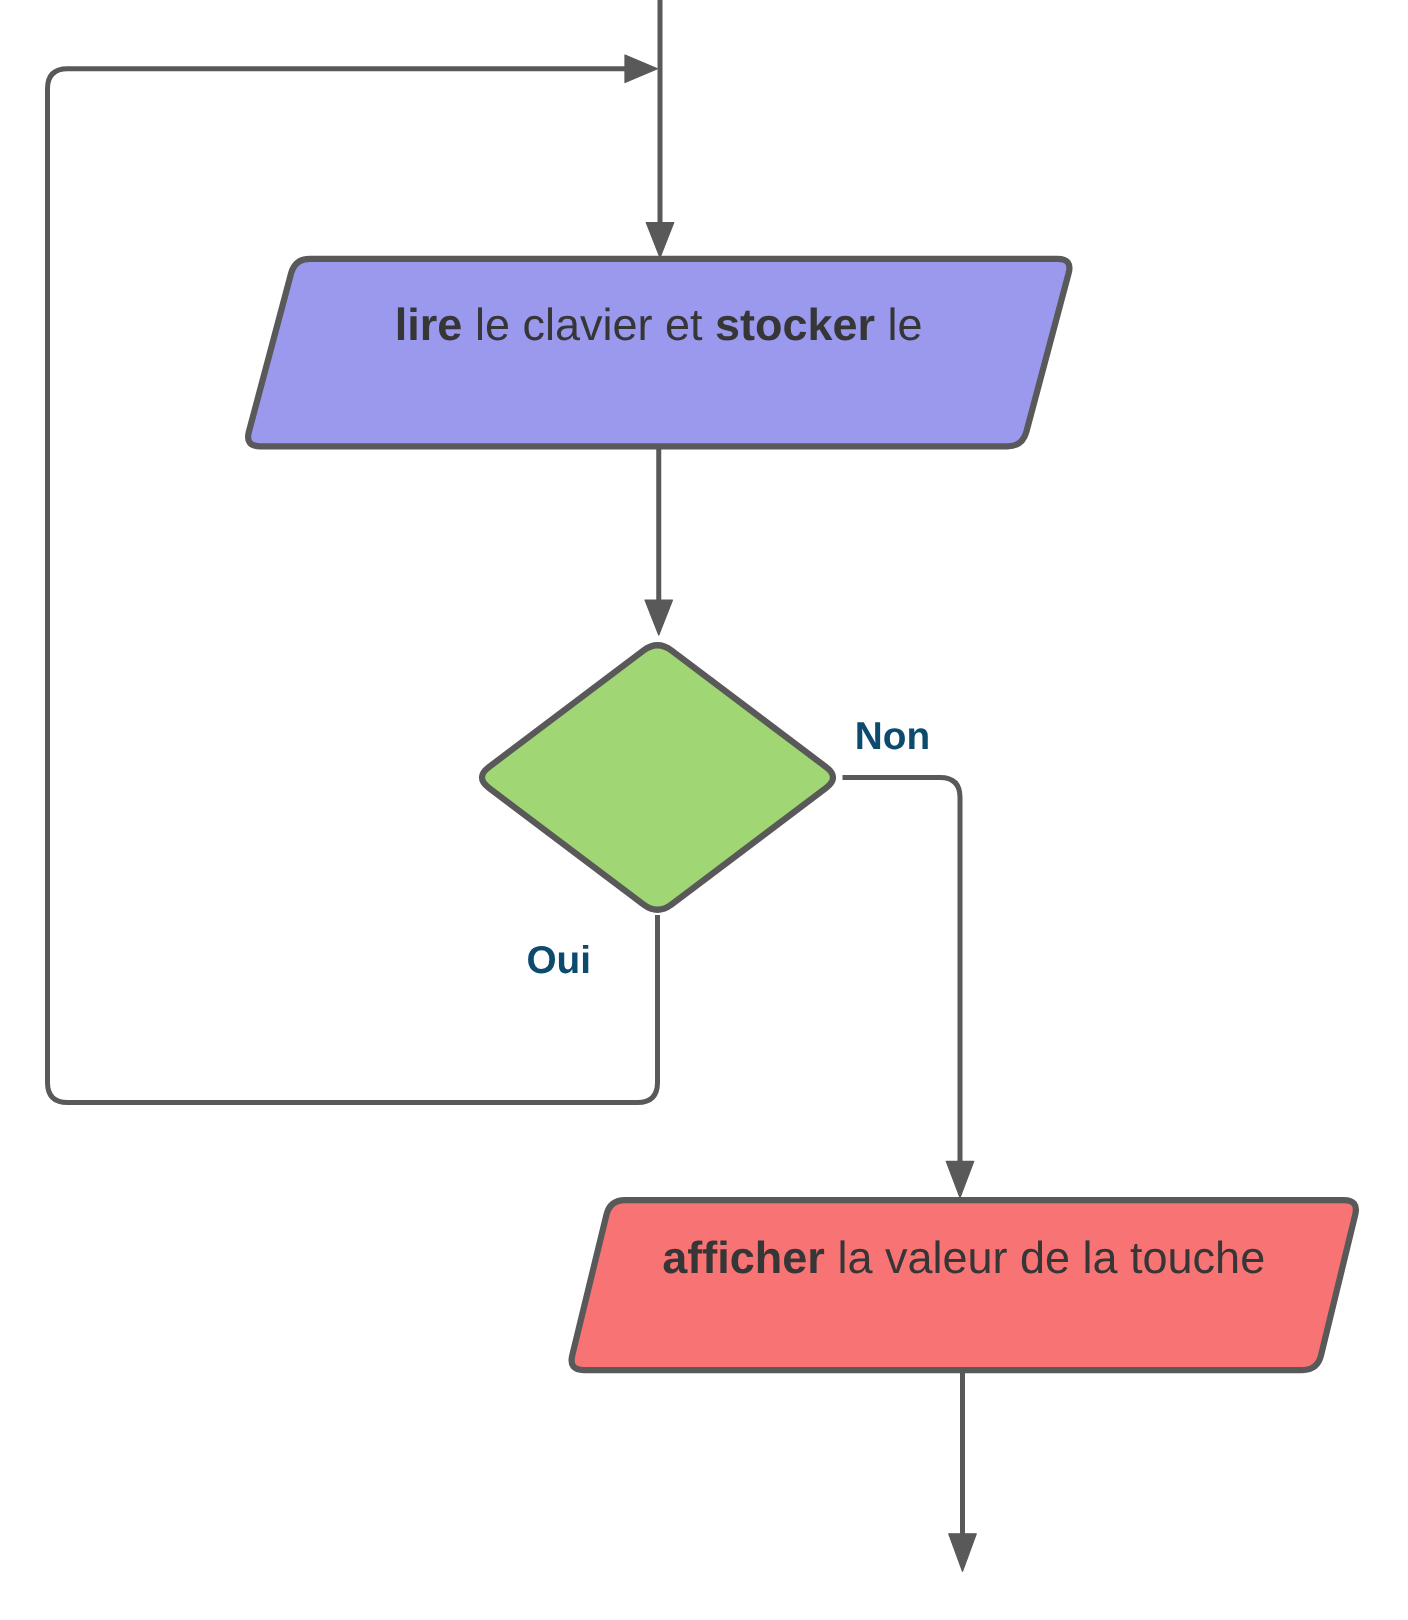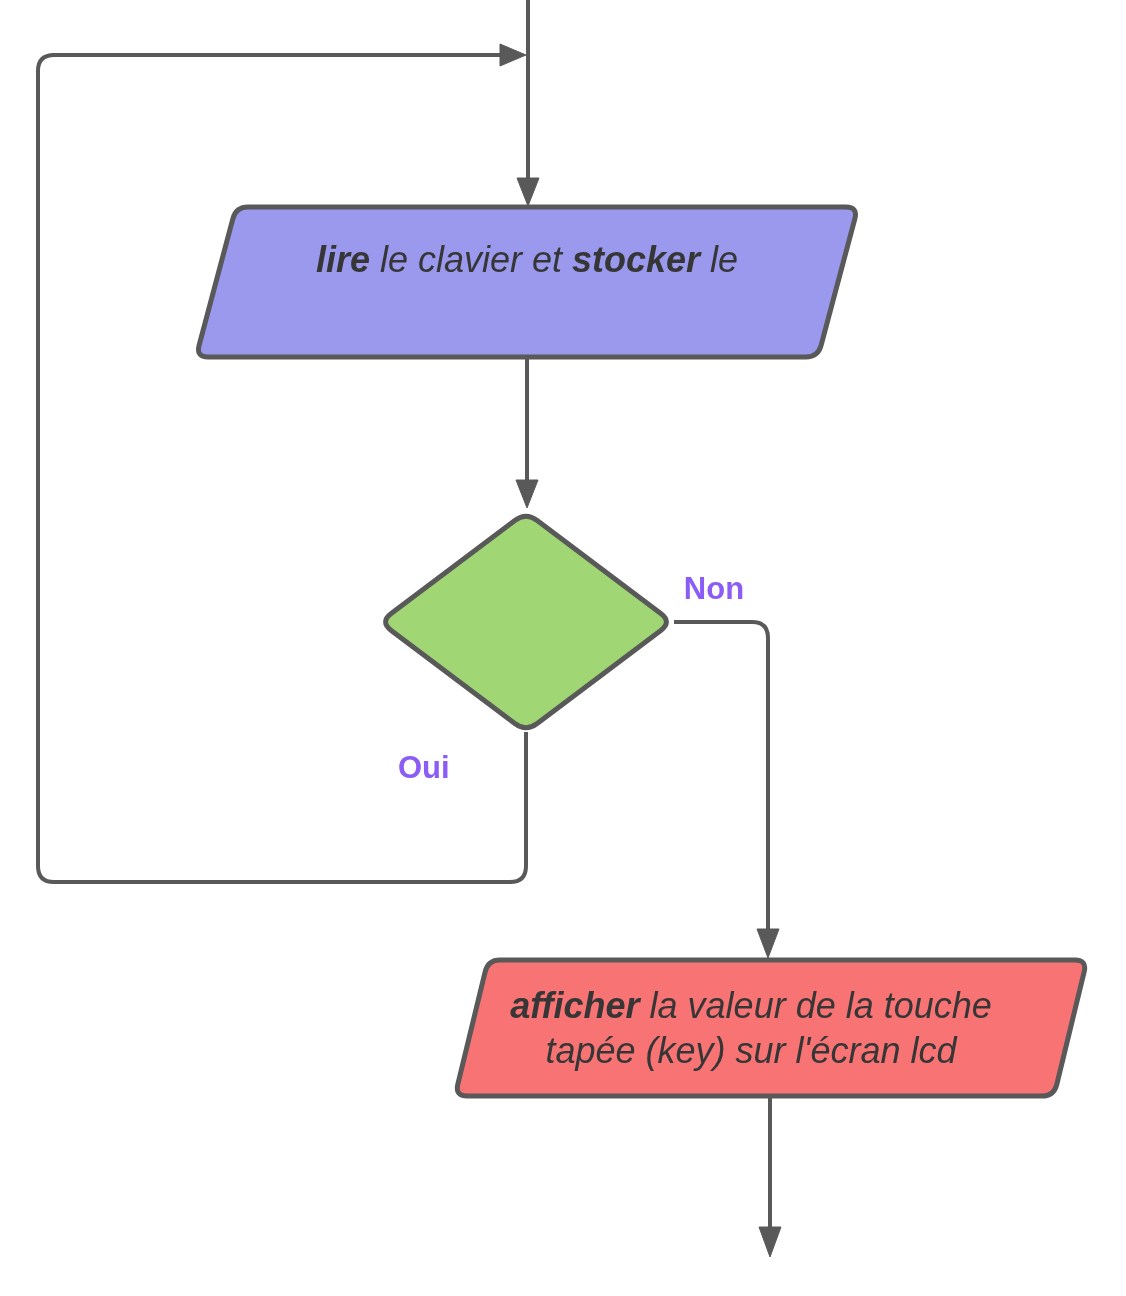--- a/index.html
+++ b/index.html
@@ -15,26 +15,25 @@
   .shape { stroke-width: 5; stroke-linejoin: round; }
   .connector { fill: none; stroke-width: 4; stroke-linejoin: round; }
   .arrowhead { stroke-width: 1; stroke-linejoin: round; }
   .label {
     position: absolute;
     color: #363636;
     font-size: 36px;
     line-height: 45px;
     text-align: center;
     white-space: nowrap;
-    font-style: italic;
   }
   .b { font-weight: bold; }
   .edge-label {
     position: absolute;
-    color: #8b5cf6;
+    color: #0c4a6e;
     font-size: 31px;
     line-height: 34px;
     font-weight: bold;
     white-space: nowrap;
   }
 </style>
 </head>
 <body>
 
 <div class="canvas">
@@ -63,21 +62,20 @@
 
       <path class="shape" d="M 500 960 L 1075 960 Q 1087 960 1084.2 971.7 L 1056.8 1084.3 Q 1054 1096 1042 1096 L 467 1096 Q 455 1096 457.8 1084.3 L 485.2 971.7 Q 488 960 500 960 Z" fill="#f87373"></path>
     </g>
   </svg>
 
   <div class="label" style="left:212px; top:237px; width:630px;">
     <div><span class="b">lire</span><span> le clavier et </span><span class="b">stocker</span><span> le</span></div>
   </div>
 
 
-  <div class="label" style="left:436px; top:983px; width:630px;text-align:center;">
+  <div class="label" style="left:456px; top:983px; width:630px;text-align:center;">
     <div><span class="b">afficher</span><span> la valeur de la touche</span></div>
-    <div><span>tapée (key) sur l'écran lcd</span></div>
   </div>
 
   <div class="edge-label" style="left:664px; top:572px; width:100px; text-align:center;">Non</div>
-  <div class="edge-label" style="left:398px; top:751px; width:130px; text-align:left;">Oui</div>
+  <div class="edge-label" style="left:382px; top:751px; width:130px; text-align:center;">Oui</div>
 
 </div>
 
 </body></html>

